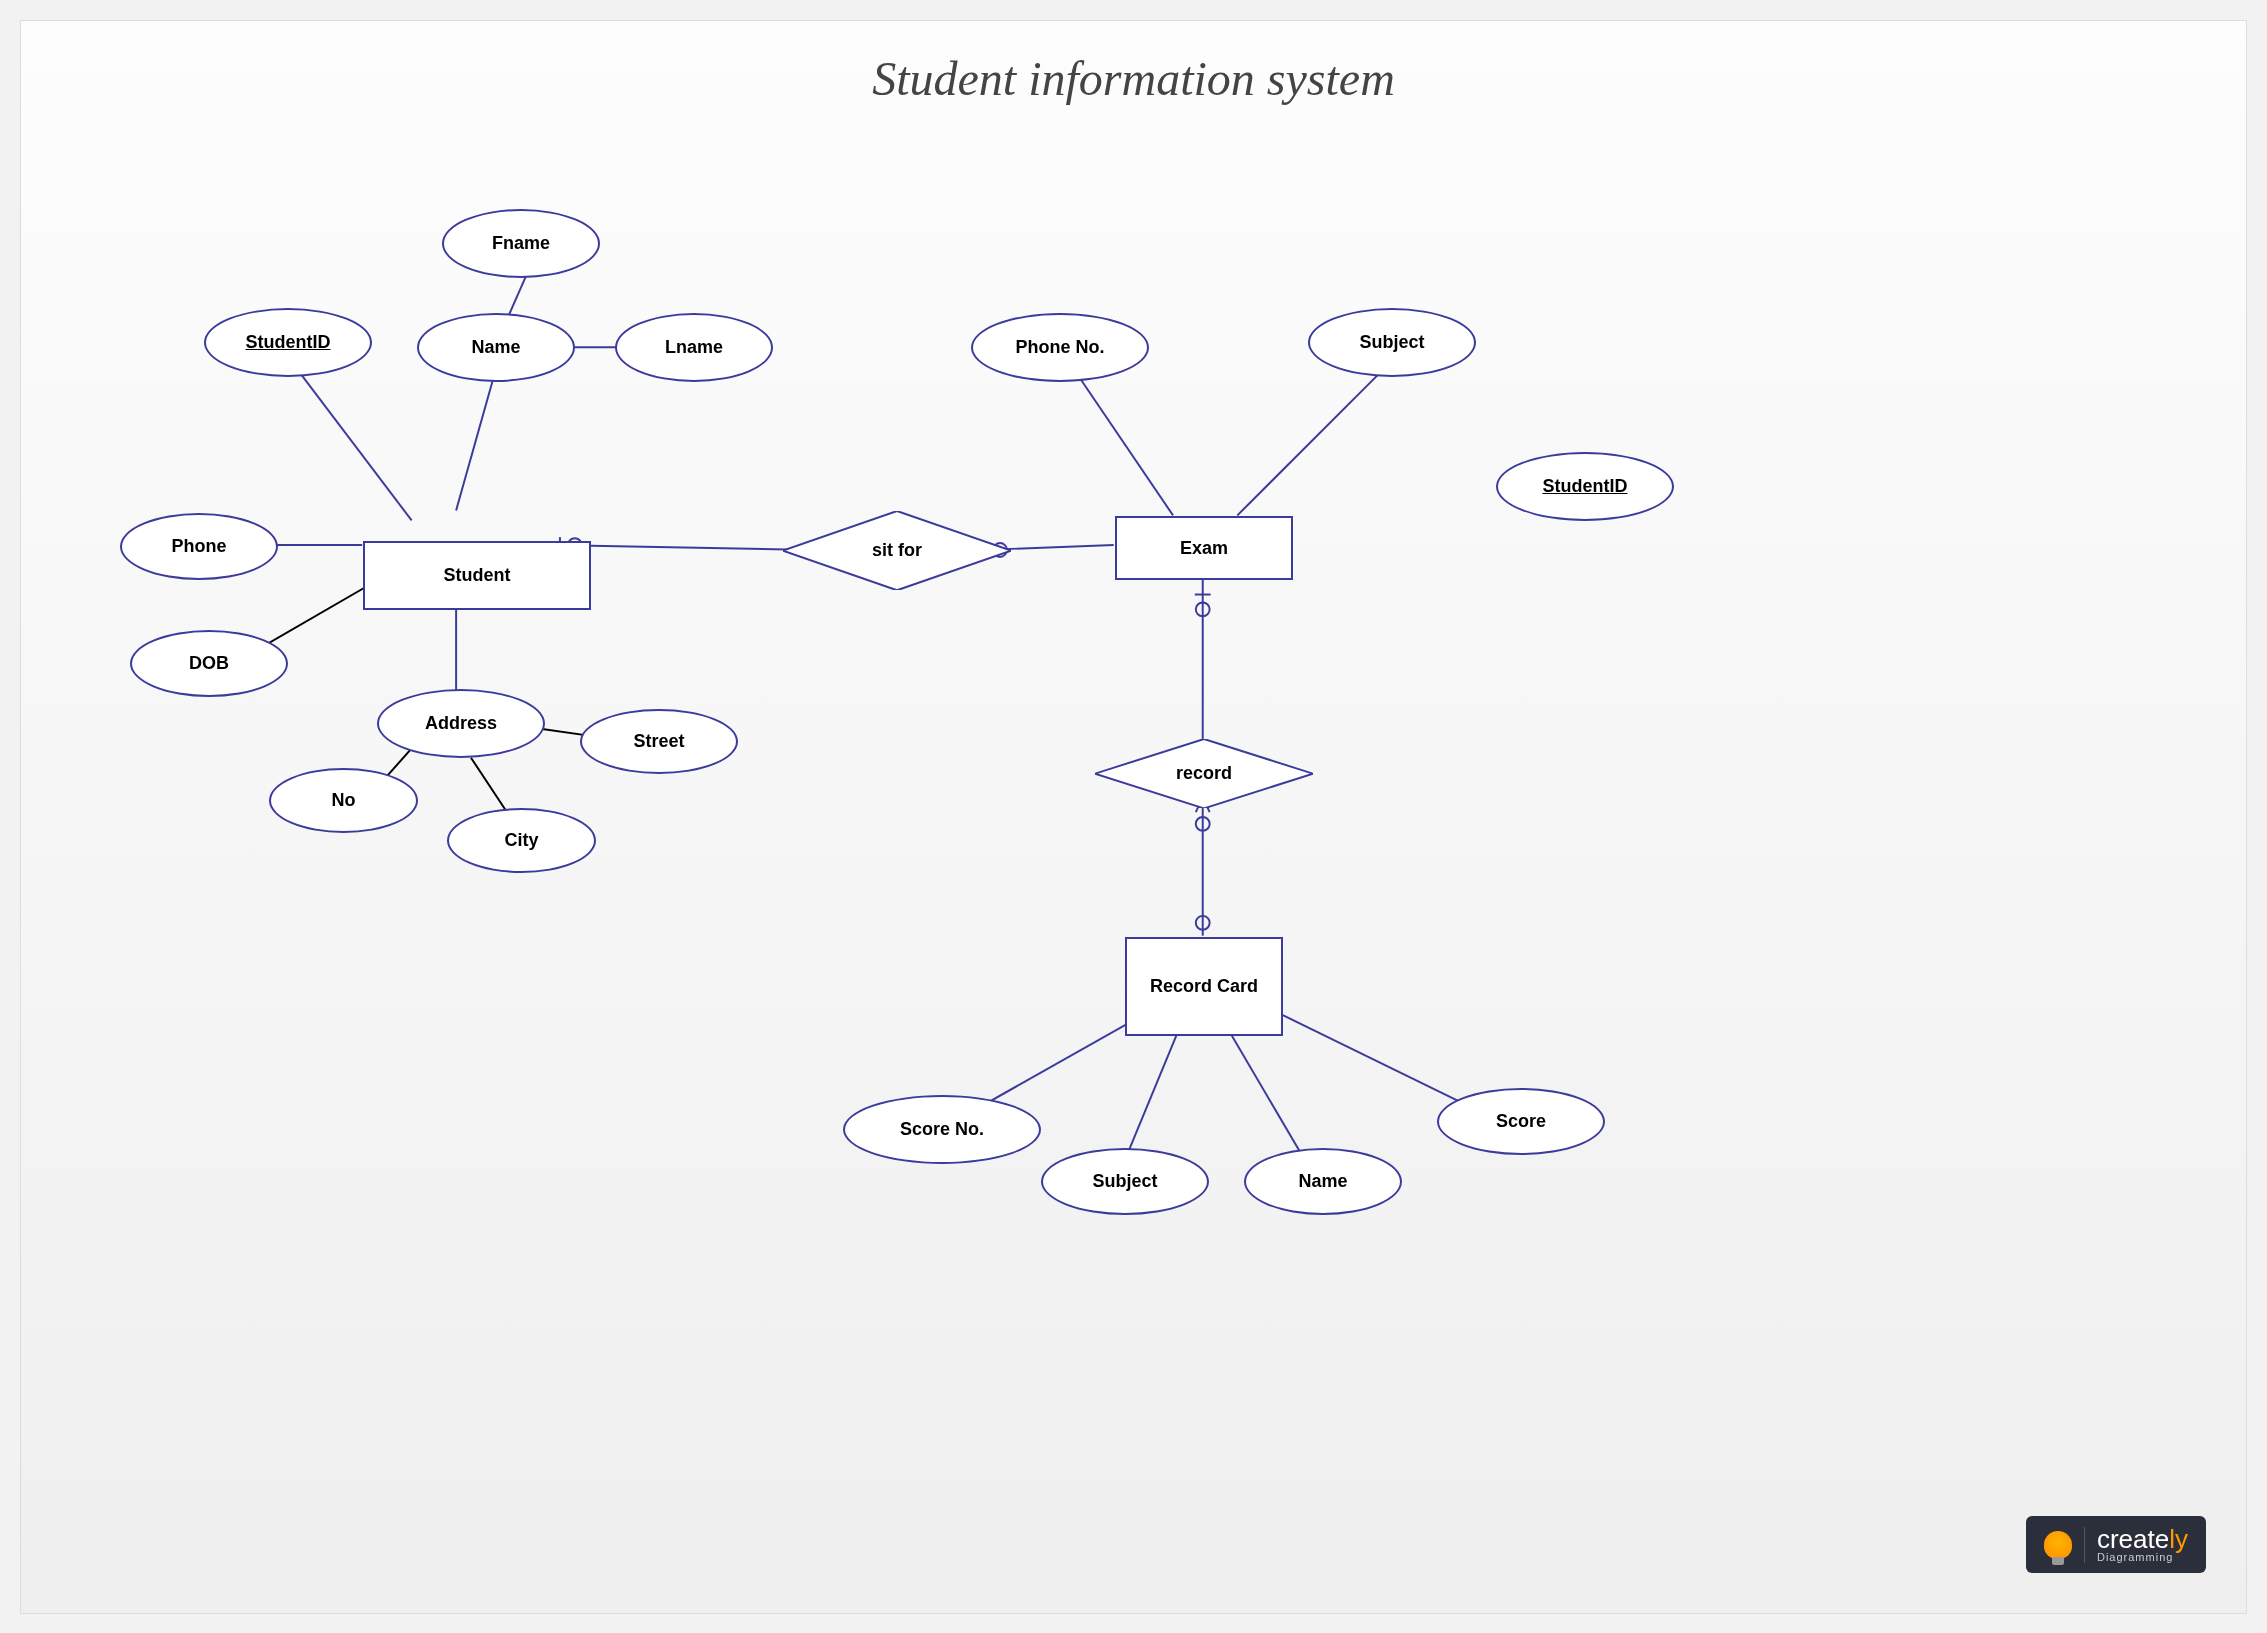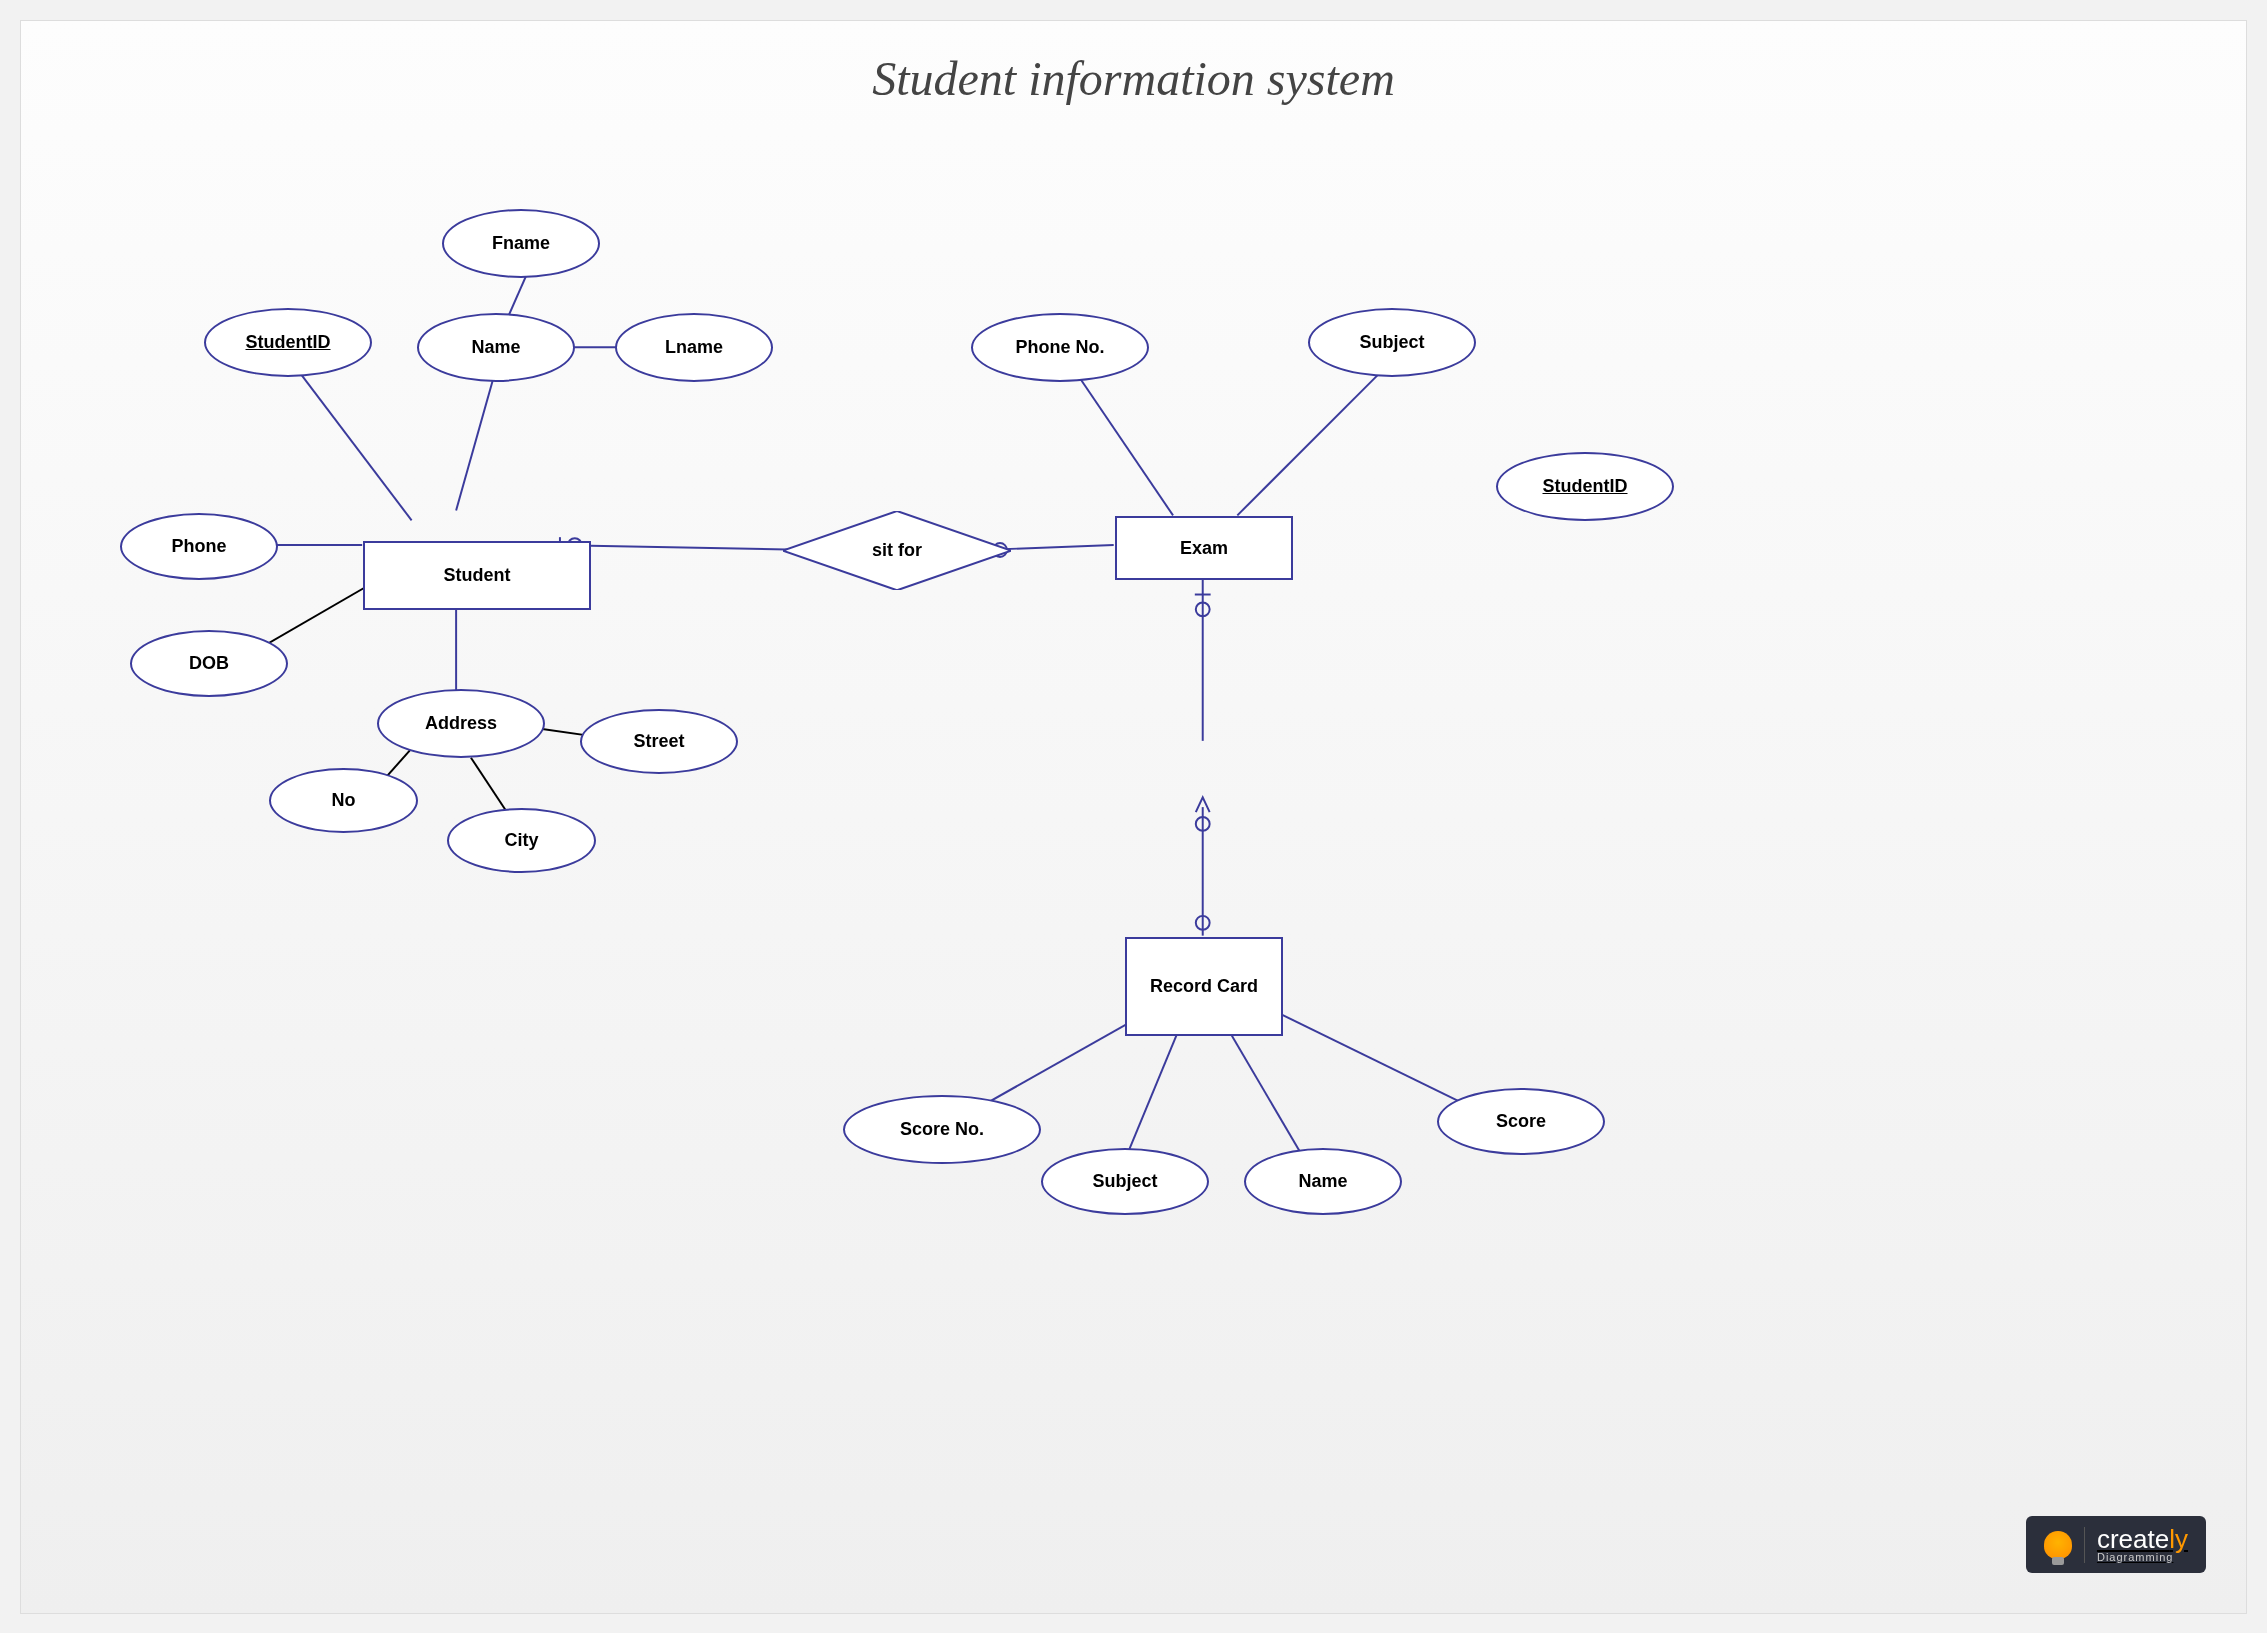--- a/index.html
+++ b/index.html
@@ -93,21 +93,21 @@
       width: 12px;
       height: 8px;
       background: #999;
       border-radius: 2px;
     }
     .logo-divider {
       width: 1px;
       height: 36px;
       background: #555;
     }
-    .logo-text { line-height: 1; text-decoration: underline; }
+    .logo-text { line-height: 1; }
     .logo-main { font-size: 26px; font-weight: 300; }
     .logo-main .w { color: #fff; }
     .logo-main .o { color: #ff9800; }
     .logo-sub { font-size: 11px; color: #ccc; letter-spacing: 1px; }
   </style>
 </head>
 <body>
 
 <div class="canvas">
   <div class="title">Student information system</div>
@@ -176,20 +176,26 @@
   </div>
 
   <div class="node entity" style="left:1094px; top:495px; width:178px; height:64px;">Exam</div>
 
   <div class="node attr" style="left:950px; top:292px; width:178px; height:69px;">Phone No.</div>
   <div class="node attr" style="left:1287px; top:287px; width:168px; height:69px;">Subject</div>
   <div class="node attr" style="left:1475px; top:431px; width:178px; height:69px;">
       <span class="underline">StudentID</span>
     </div>
 
+  <div class="node rel" style="left:1074px; top:718px; width:218px; height:69px;">
+    <svg class="rel-shape" viewBox="0 0 220 70">
+        <polygon points="110,0 220,35 110,70 0,35" fill="#fff" stroke="#3b3b9c" stroke-width="2"></polygon>
+      </svg>
+    <span class="rel-text">record</span>
+  </div>
 
   <div class="node entity" style="left:1104px; top:916px; width:158px; height:99px;">Record Card</div>
 
   <div class="node attr" style="left:822px; top:1074px; width:198px; height:69px;">Score No.</div>
   <div class="node attr" style="left:1020px; top:1127px; width:168px; height:67px;">Subject</div>
   <div class="node attr" style="left:1223px; top:1127px; width:158px; height:67px;">Name</div>
   <div class="node attr" style="left:1416px; top:1067px; width:168px; height:67px;">Score</div>
 
   <div class="logo">
     <div class="logo-bulb"></div>

